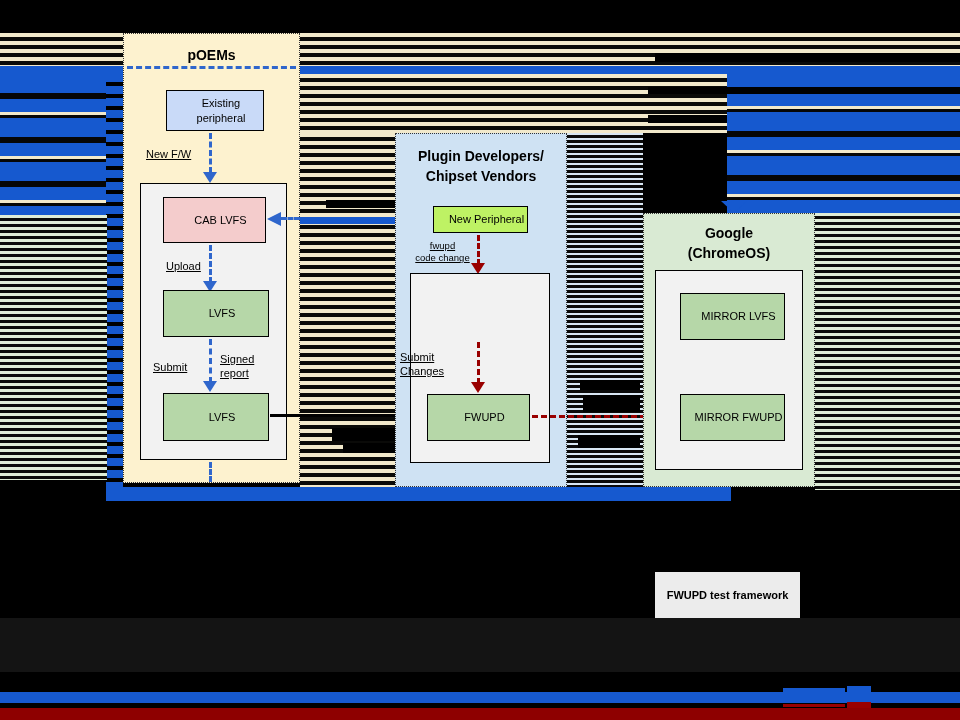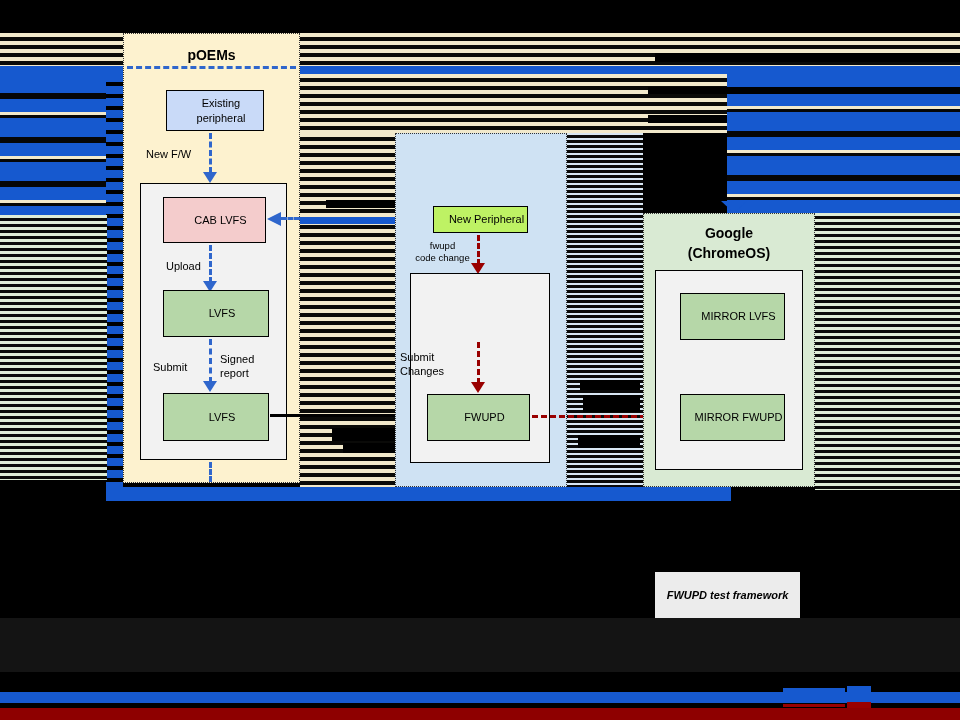--- a/index.html
+++ b/index.html
@@ -15,34 +15,34 @@
   .bar-blue{background:#1659cf;}
   .bar-red9{background:#990000;}
   .bar-red8{background:#8e0000;}
   .blackbar{background:#000;}
   
   .panel{border:1.5px dotted #333;box-sizing:border-box;}
   .panel-title{font-weight:bold;font-size:14px;text-align:center;white-space:pre-line;line-height:1.4;}
   .inner{background:#f2f2f2;border:1.5px solid #000;box-sizing:border-box;}
   .node{border:1.5px solid #000;box-sizing:border-box;display:flex;align-items:center;justify-content:center;
         text-align:center;font-size:11px;line-height:1.3;white-space:pre-line;padding-left:12px;}
-  .lbl{font-size:11px;white-space:pre-line;line-height:1.3;}
+  .lbl{font-size:11px;white-space:pre-line;line-height:1.3;text-decoration:underline;}
   .small{font-size:9.5px;text-align:center;}
   .vdash-blue{width:0;border-left:3px dashed #2f66cc;}
   .hdash-blue{height:0;border-top:3px dashed #2f66cc;}
   .vdash-red{width:0;border-left:3px dashed #990000;}
   .hdash-red{height:0;border-top:3px dashed #990000;}
   .tri{width:0;height:0;}
   .tri-down-blue{border-left:7px solid transparent;border-right:7px solid transparent;border-top:11px solid #2f66cc;}
   .tri-left-blue{border-top:7px solid transparent;border-bottom:7px solid transparent;border-right:14px solid #2f66cc;}
   .tri-down-red{border-left:7px solid transparent;border-right:7px solid transparent;border-top:11px solid #990000;}
   .tri-right-red{border-top:9px solid transparent;border-bottom:9px solid transparent;border-left:18px solid #990000;}
   .tri-right-black{border-top:9px solid transparent;border-bottom:9px solid transparent;border-left:16px solid #000;}
   .tri-down-bigblue{border-left:13px solid transparent;border-right:13px solid transparent;border-top:12px solid #1659cf;}
-  .center-text{display:flex;align-items:center;justify-content:center;text-align:right;font-style:italic;}
+  .center-text{display:flex;align-items:center;justify-content:center;text-align:right;}
 </style>
 </head>
 <body>
 
 <div class="stage">
 
   <div class="abs stripes-cream" style="left:0;top:33px;width:960px;height:33px;"></div>
   <div class="abs blackbar" style="left:655px;top:53px;width:305px;height:9px;"></div>
   <div class="abs bar-blue" style="left:0;top:66px;width:960px;height:8px;"></div>
   <div class="abs glitch-blue" style="left:0;top:74px;width:107px;height:141px;"></div>
@@ -90,20 +90,22 @@
 
   <div class="abs node" style="left:163px;top:393px;width:106px;height:48px;background:#b6d7a8;">LVFS</div>
   <div class="abs vdash-blue" style="left:209px;top:462px;height:20px;"></div>
 
   <div class="abs blackbar" style="left:270px;top:414px;width:142px;height:3px;"></div>
   <div class="abs tri tri-right-black" style="left:412px;top:407px;"></div>
   <div class="abs blackbar" style="left:332px;top:428px;width:64px;height:13px;"></div>
   <div class="abs blackbar" style="left:343px;top:443px;width:53px;height:10px;"></div>
 
   <div class="abs panel" style="left:395px;top:133px;width:172px;height:354px;background:#cfe2f3;"></div>
+  <div class="abs panel-title" style="left:395px;top:147px;width:172px;">Plugin Developers/
+Chipset Vendors</div>
 
   <div class="abs node" style="left:433px;top:206px;width:95px;height:27px;background:#bef264;">New Peripheral</div>
 
   <div class="abs lbl small" style="left:400px;top:240px;width:85px;white-space:pre-line;">fwupd
 code change</div>
   <div class="abs vdash-red" style="left:477px;top:235px;height:30px;"></div>
   <div class="abs tri tri-down-red" style="left:471px;top:263px;"></div>
 
   <div class="abs inner" style="left:410px;top:273px;width:140px;height:190px;"></div>
 

